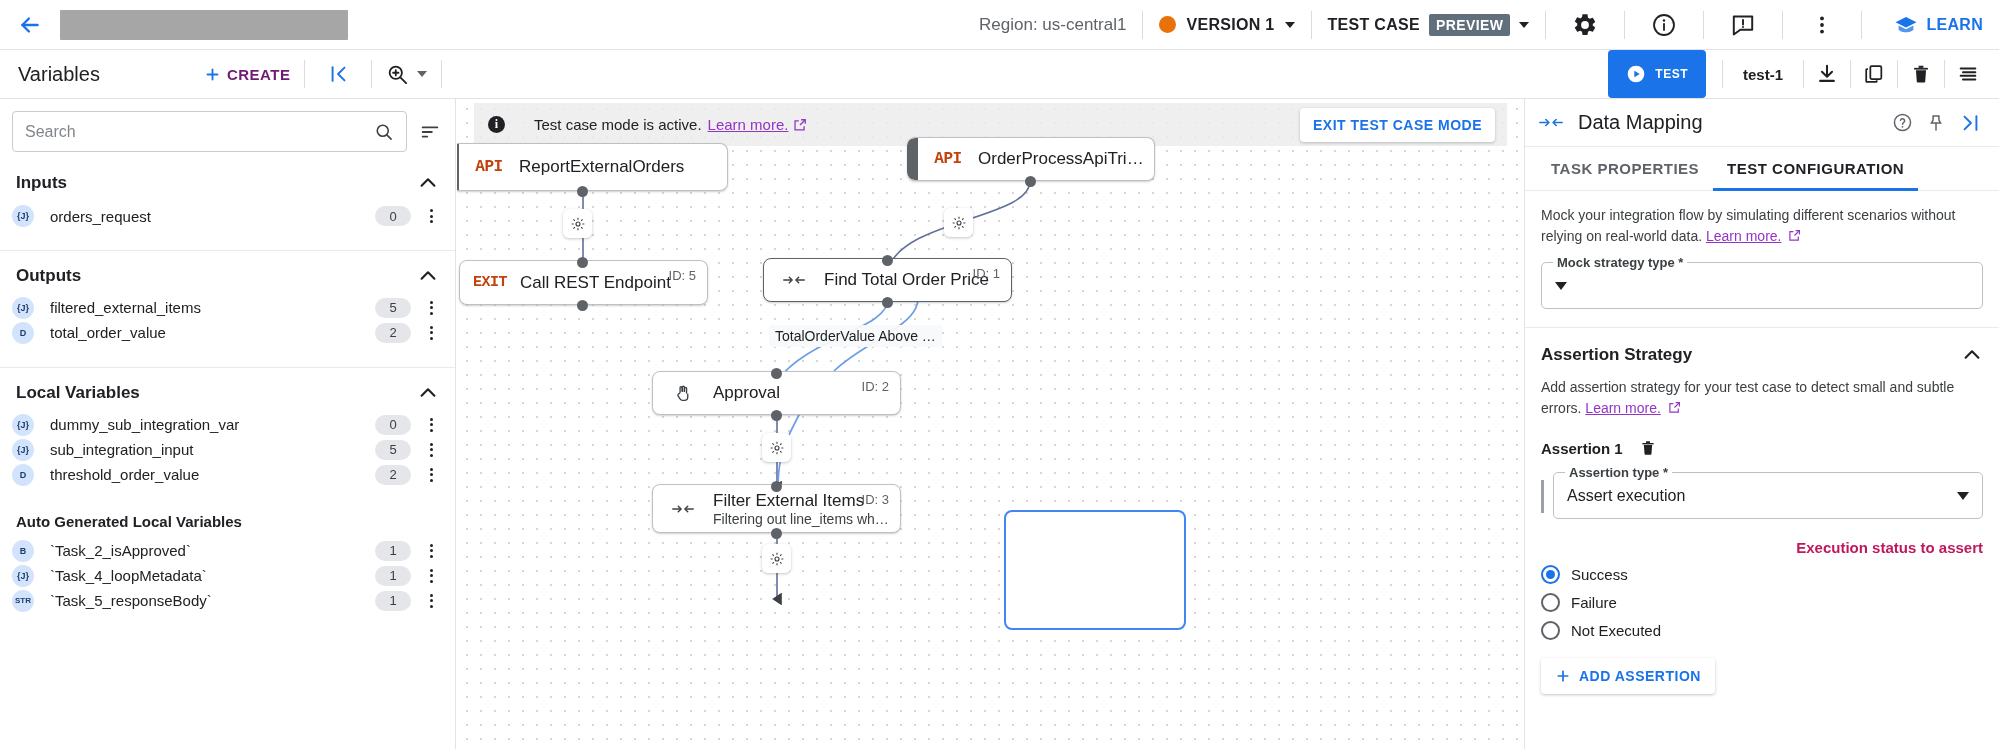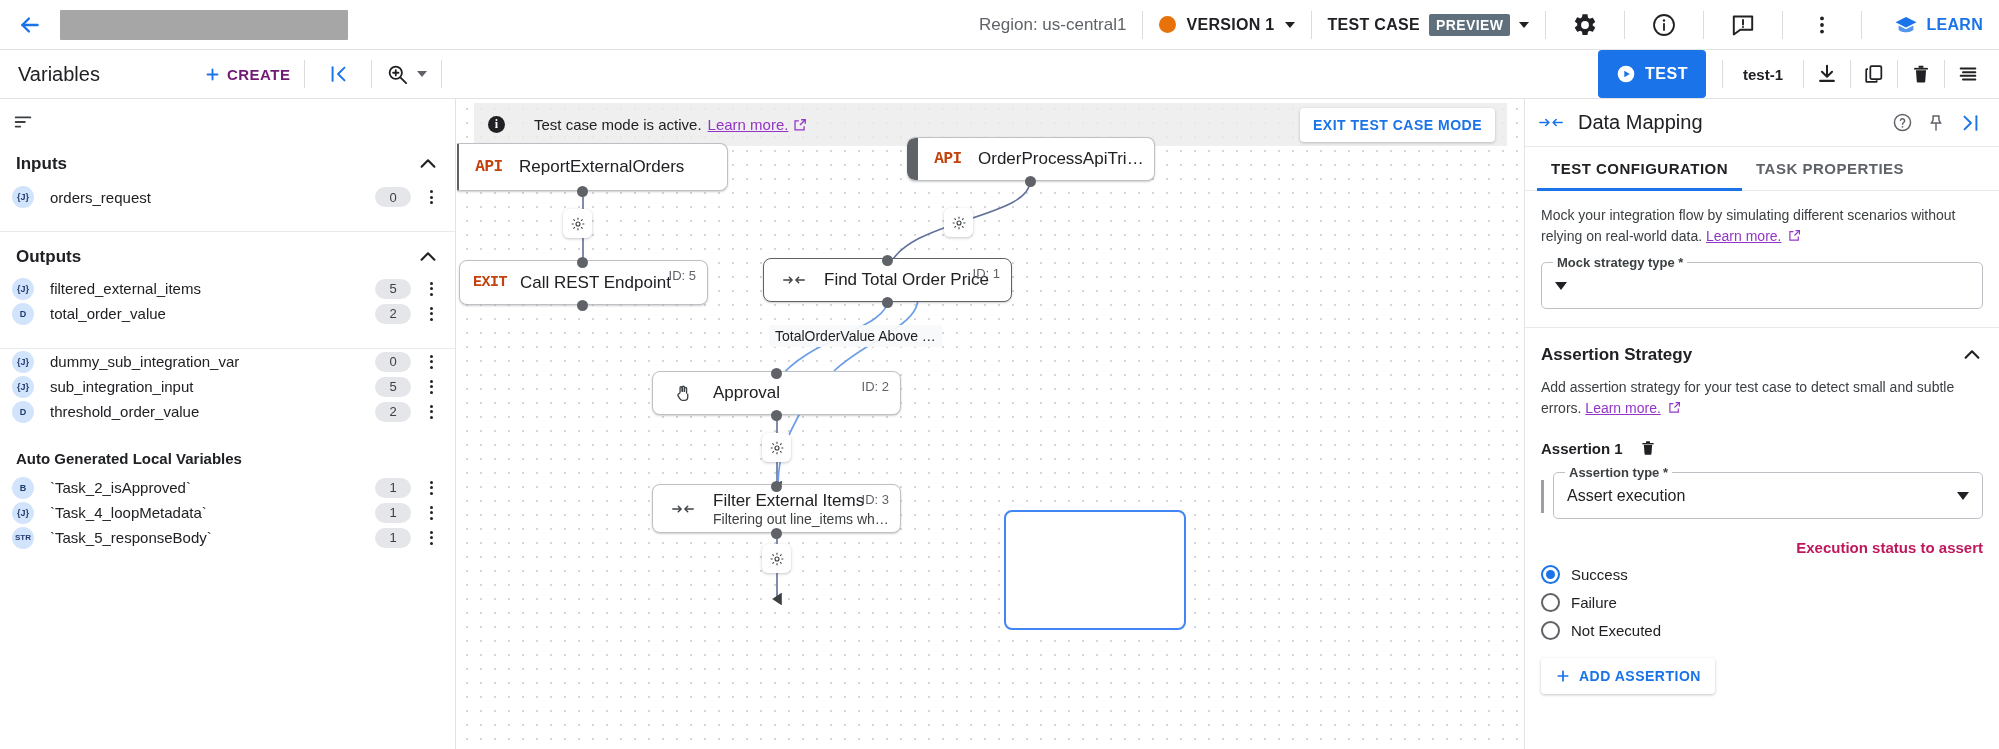--- a/index.html
+++ b/index.html
@@ -52,21 +52,21 @@
   .vars-title { font-size: 20px; color: #202124; margin-left: 18px; }
   .create-btn {
     display: flex; align-items: center; gap: 6px; color: #701a75;
     font-size: 15px; font-weight: bold; letter-spacing: .5px; cursor: pointer;
   }
   .collapse-btn { display: flex; align-items: center; justify-content: center; color: #1a73e8; cursor: pointer; width: 40px; }
   .zoom-ctl { display: flex; align-items: center; gap: 8px; cursor: pointer; }
   .small-caret { width: 0; height: 0; border-left: 5px solid transparent; border-right: 5px solid transparent; border-top: 6px solid #5f6368; }
   .test-btn {
     display: flex; align-items: center; gap: 9px; background: #1a73e8; color: #fff;
-    height: 48px; border-radius: 4px; padding: 0 18px; font-size: 16px; font-weight: bold;
+    height: 48px; border-radius: 4px; padding: 0 18px; font-size: 12px; font-weight: bold;
     letter-spacing: .5px; cursor: pointer; border: none;
   }
   .testname { font-size: 15px; font-weight: bold; color: #202124; padding: 0 20px; }
 
   
   .sidebar {
     position: absolute; top: 99px; left: 0; width: 456px; height: 650px;
     background: #fff; border-right: 1px solid #e3e3e3; overflow: hidden;
   }
   .search-row { display: flex; align-items: center; padding: 12px 14px 10px 12px; gap: 12px; }
@@ -363,20 +363,29 @@
           <line x1="4" y1="6" x2="20" y2="6"></line>
           <line x1="6.5" y1="10" x2="20" y2="10"></line>
           <line x1="4" y1="14" x2="20" y2="14"></line>
           <line x1="6.5" y1="18" x2="20" y2="18"></line>
         </svg>
     </div>
   </div>
 
   <div class="sidebar">
     <div class="search-row">
+      <div class="search-box">
+        <input placeholder="Search" style="">
+        <span>
+          <svg width="20" height="20" viewBox="0 0 24 24" fill="none" stroke="#3c4043" stroke-width="1.9" stroke-linecap="round">
+              <circle cx="10.5" cy="10.5" r="6.6"></circle>
+              <line x1="15.4" y1="15.4" x2="20.5" y2="20.5"></line>
+            </svg>
+        </span>
+      </div>
       <span class="sort-icon">
         <svg width="22" height="22" viewBox="0 0 24 24" fill="none" stroke="currentColor" stroke-width="2" stroke-linecap="round">
             <line x1="4" y1="7" x2="20" y2="7"></line>
             <line x1="4" y1="12" x2="14" y2="12"></line>
             <line x1="4" y1="17" x2="9" y2="17"></line>
           </svg>
       </span>
     </div>
 
     <div class="section-head">
@@ -422,20 +431,28 @@
       <span class="var-name">total_order_value</span>
       <span class="var-count">2</span>
       <span class="kebab">
           <i></i>
           <i></i>
           <i></i>
         </span>
     </div>
     <div class="divider-line" style="margin-top:22px"></div>
 
+    <div class="section-head" style="padding-top:14px">
+      <span class="sec-title">Local Variables</span>
+      <span class="chev">
+        <svg width="22" height="22" viewBox="0 0 24 24" fill="none" stroke="currentColor" stroke-width="2.3" stroke-linecap="round" stroke-linejoin="round">
+            <polyline points="5 15 12 8 19 15"></polyline>
+          </svg>
+      </span>
+    </div>
     <div class="var-row">
       <span class="var-badge">{J}</span>
       <span class="var-name">dummy_sub_integration_var</span>
       <span class="var-count">0</span>
       <span class="kebab">
           <i></i>
           <i></i>
           <i></i>
         </span>
     </div>
@@ -668,22 +685,22 @@
       </span>
       <span class="rp-ico blue">
         <svg width="22" height="22" viewBox="0 0 24 24" fill="none" stroke="currentColor" stroke-width="2.1" stroke-linecap="round" stroke-linejoin="round">
             <polyline points="6 5 13 12 6 19"></polyline>
             <line x1="19" y1="4.5" x2="19" y2="19.5"></line>
           </svg>
       </span>
     </div>
 
     <div class="tabs">
+      <div class="tab">TASK PROPERTIES</div>
       <div class="tab active">TEST CONFIGURATION</div>
-      <div class="tab">TASK PROPERTIES</div>
     </div>
 
     <div class="rp-body">
       <div class="rp-desc">
         <span>Mock your integration flow by simulating different scenarios without relying on real-world data.</span>
         <span class="learn-link">Learn more.</span>
         <span style="color:#9334c6;display:inline-block;vertical-align:-1px;margin-left:3px">
           <svg width="13" height="13" viewBox="0 0 24 24" fill="none" stroke="currentColor" stroke-width="2.2">
               <path d="M14 3h7v7"></path>
               <path d="M21 3l-9 9"></path>

